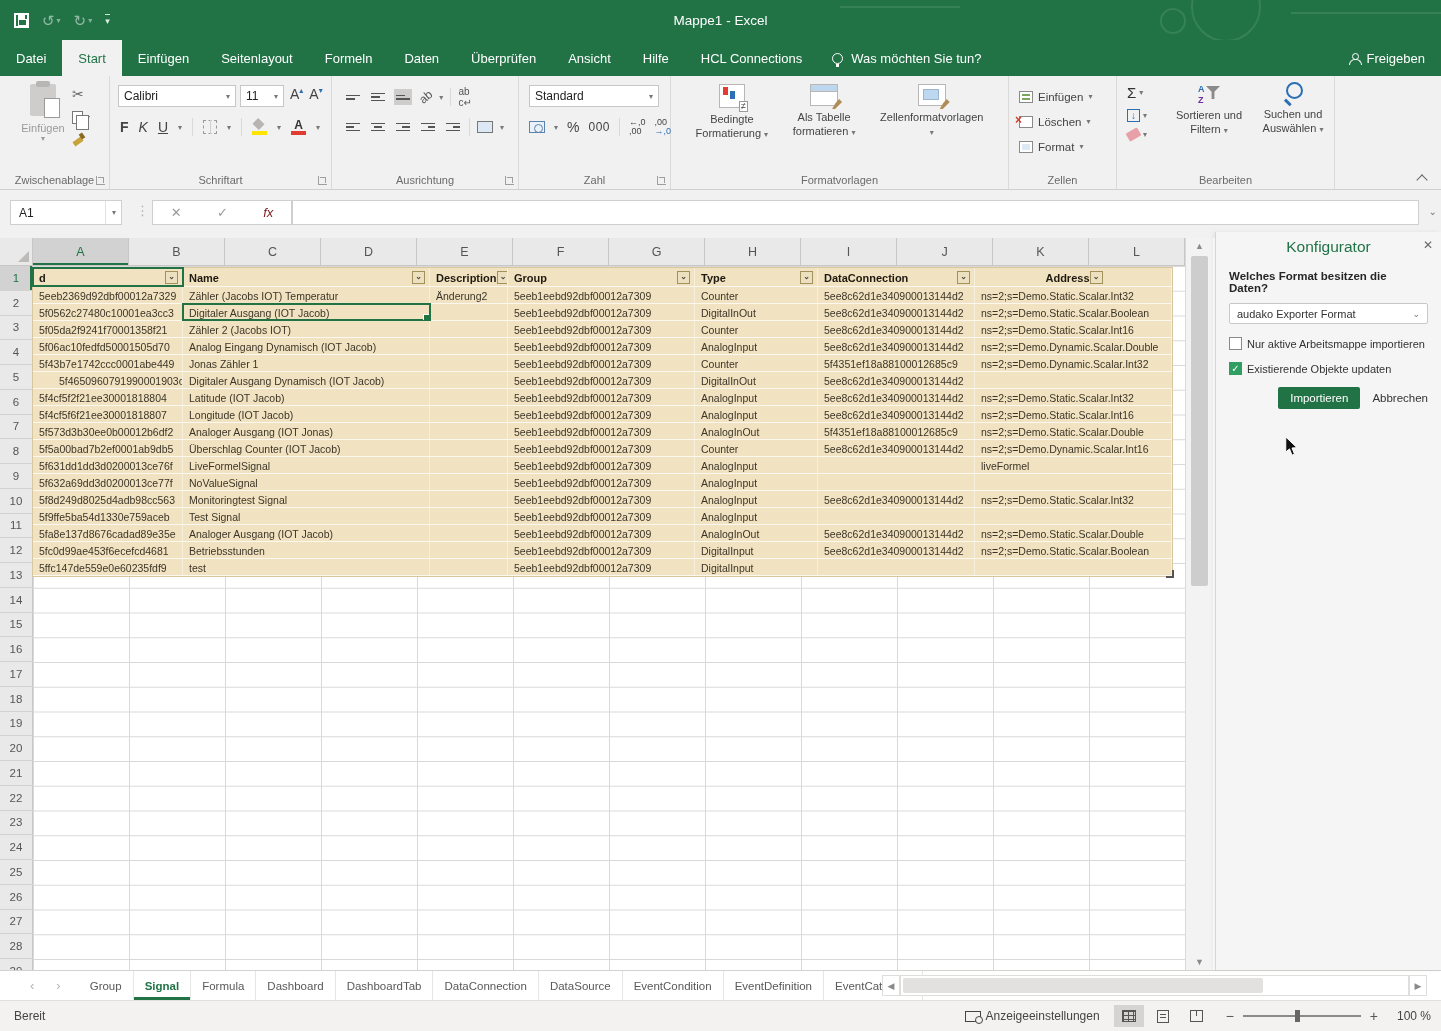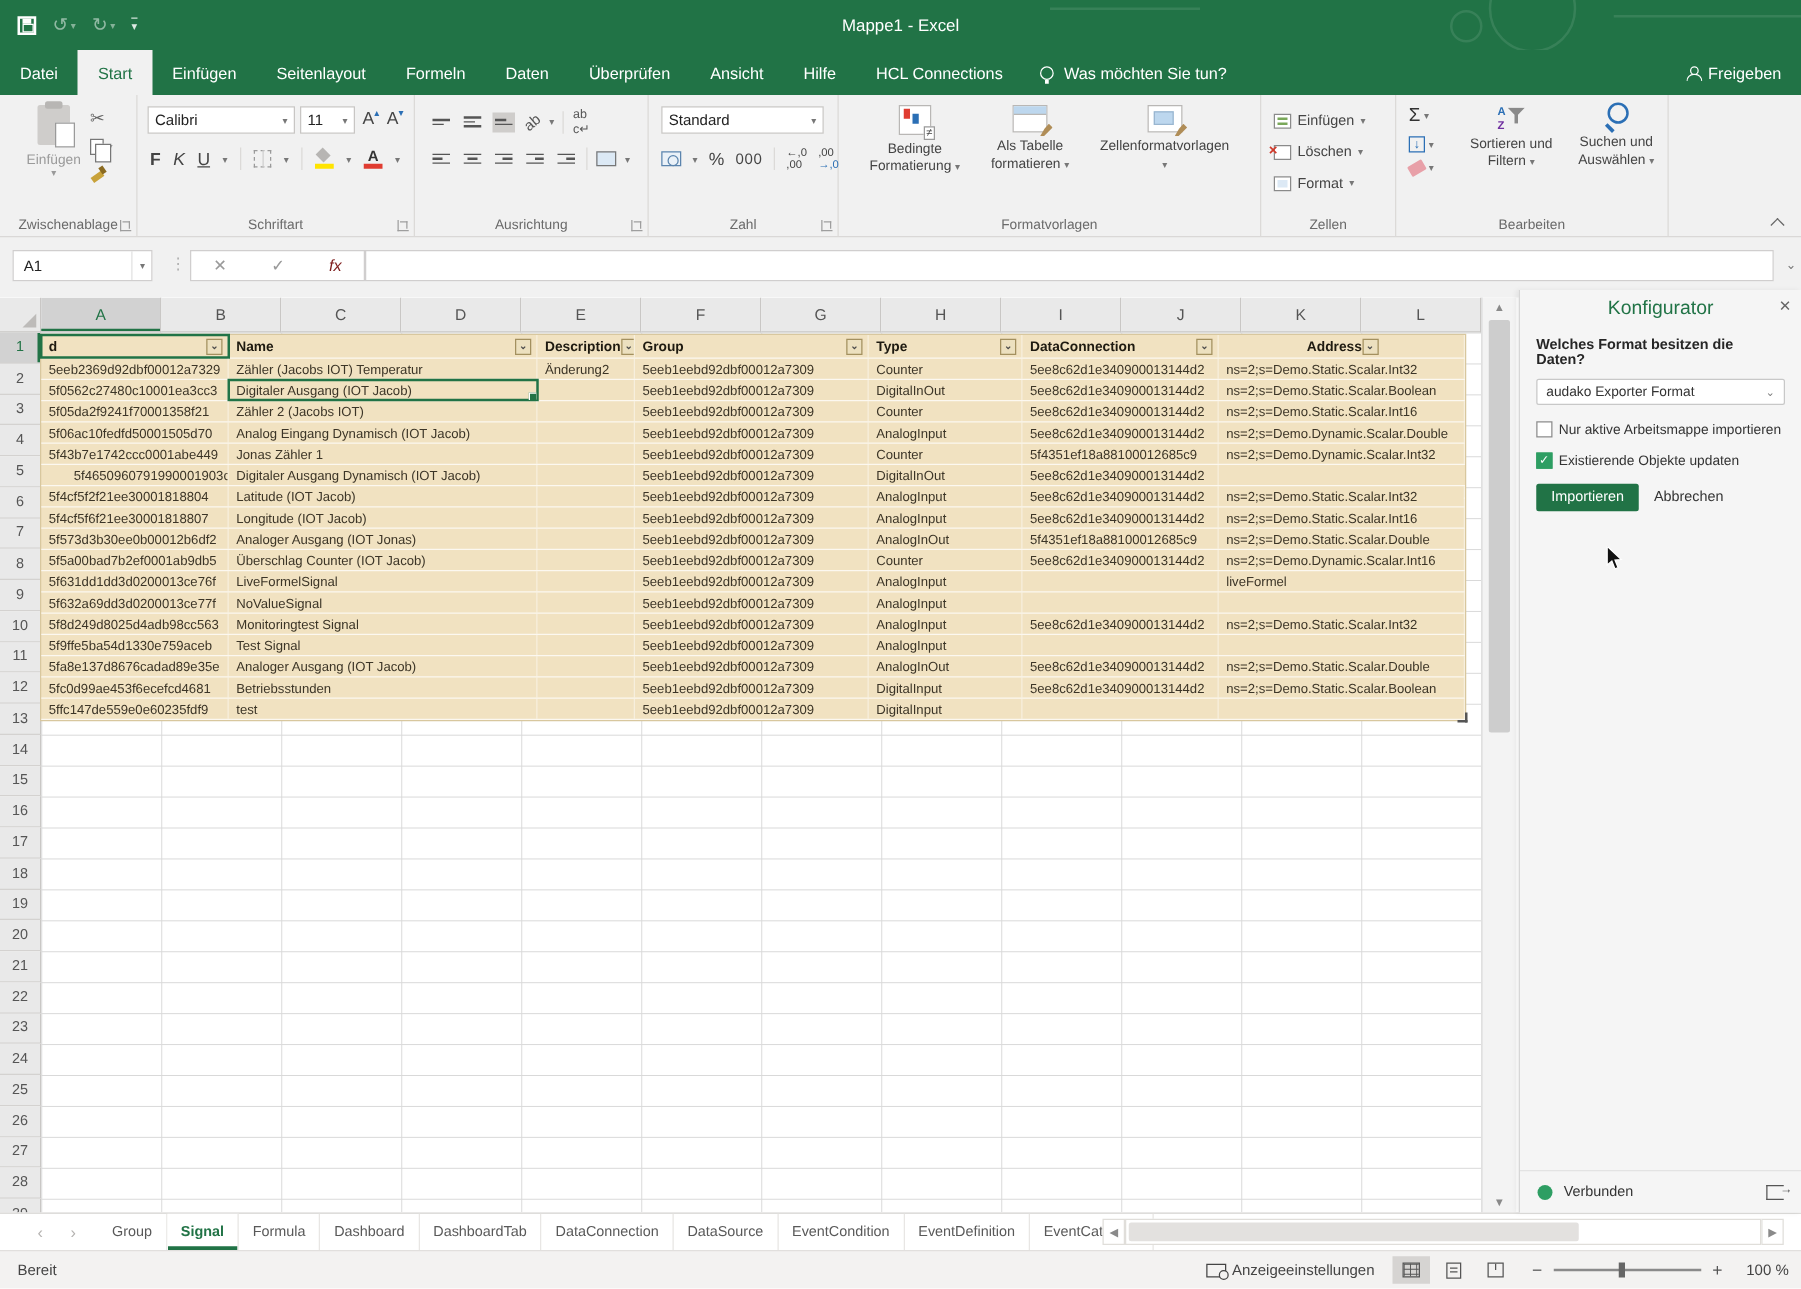--- a/index.html
+++ b/index.html
@@ -206,21 +206,21 @@
 .taskpane{position:absolute;left:1215px;top:232px;width:226px;height:738px;background:#f5f5f5;border-left:1px solid #d6d6d6;box-shadow:-2px 0 4px rgba(0,0,0,.06);z-index:5}
 .tp-head{position:relative;height:30px;display:flex;align-items:center;justify-content:center;color:#217346;font-size:15.5px}
 .tp-close{position:absolute;right:8px;top:6px;color:#666;font-size:12px}
 .tp-body{padding:8px 13px 0 13px}
 .tp-q{font-size:11.5px;font-weight:bold;color:#262626;margin-bottom:9px}
 .tp-select{height:21px;background:#fff;border:1px solid #c8c8c8;border-radius:2px;display:flex;align-items:center;justify-content:space-between;padding:0 7px;font-size:11px;color:#333;margin-bottom:13px}
 .tp-select .chev{font-size:9px;color:#777}
 .tp-check{display:flex;align-items:center;gap:5px;margin-bottom:12px;font-size:11px;color:#333}
 .cbox{width:13px;height:13px;border:1px solid #8a8a8a;background:#fff;flex:none}
 .cbox.checked{background:#2e9e63;border-color:#2e9e63;color:#fff;font-size:10px;line-height:12px;text-align:center}
-.tp-btnrow{display:flex;justify-content:flex-start;align-items:center;gap:12px;margin-top:6px}
+.tp-btnrow{display:flex;justify-content:flex-end;align-items:center;gap:12px;margin-top:6px}
 .btn-primary{background:#217346;color:#fff;font-size:11.5px;padding:5px 12px;border-radius:2px}
 .btn-plain{color:#333;font-size:11.5px}
 .tp-foot{position:absolute;left:0;bottom:0;width:100%;height:34px;border-top:1px solid #e3e3e3;display:flex;align-items:center;padding:0 14px;gap:9px;font-size:11.5px;color:#333;background:#f5f5f5}
 .statdot{width:12px;height:12px;border-radius:50%;background:#2e9e63}
 .signout{margin-left:auto;width:14px;height:12px;border:1.5px solid #555;border-right:none;position:relative}
 .signout:after{content:"→";position:absolute;right:-7px;top:-3px;font-size:10px;color:#555}
 
 
 .cursor{position:absolute;left:1283px;top:437px;z-index:50;pointer-events:none}
 </style>
@@ -789,25 +789,20 @@
       </div>
       <div class="tp-check">
         <span class="cbox checked">✓</span>
         <span>Existierende Objekte updaten</span>
       </div>
       <div class="tp-btnrow">
         <span class="btn-primary">Importieren</span>
         <span class="btn-plain">Abbrechen</span>
       </div>
     </div>
-    <div class="tp-foot">
-      <span class="statdot"></span>
-      <span>Verbunden</span>
-      <span class="signout"></span>
-    </div>
   </div>
 
   <div class="cursor">
     <svg width="18" height="20" viewBox="0 0 12 16">
         <path d="M1,0 L1,12 L4,9.5 L6,14.5 L8,13.7 L6,8.8 L10,8.5 Z" fill="#111" stroke="#fff" stroke-width="0.8"></path>
       </svg>
   </div>
 
 </div>
 

